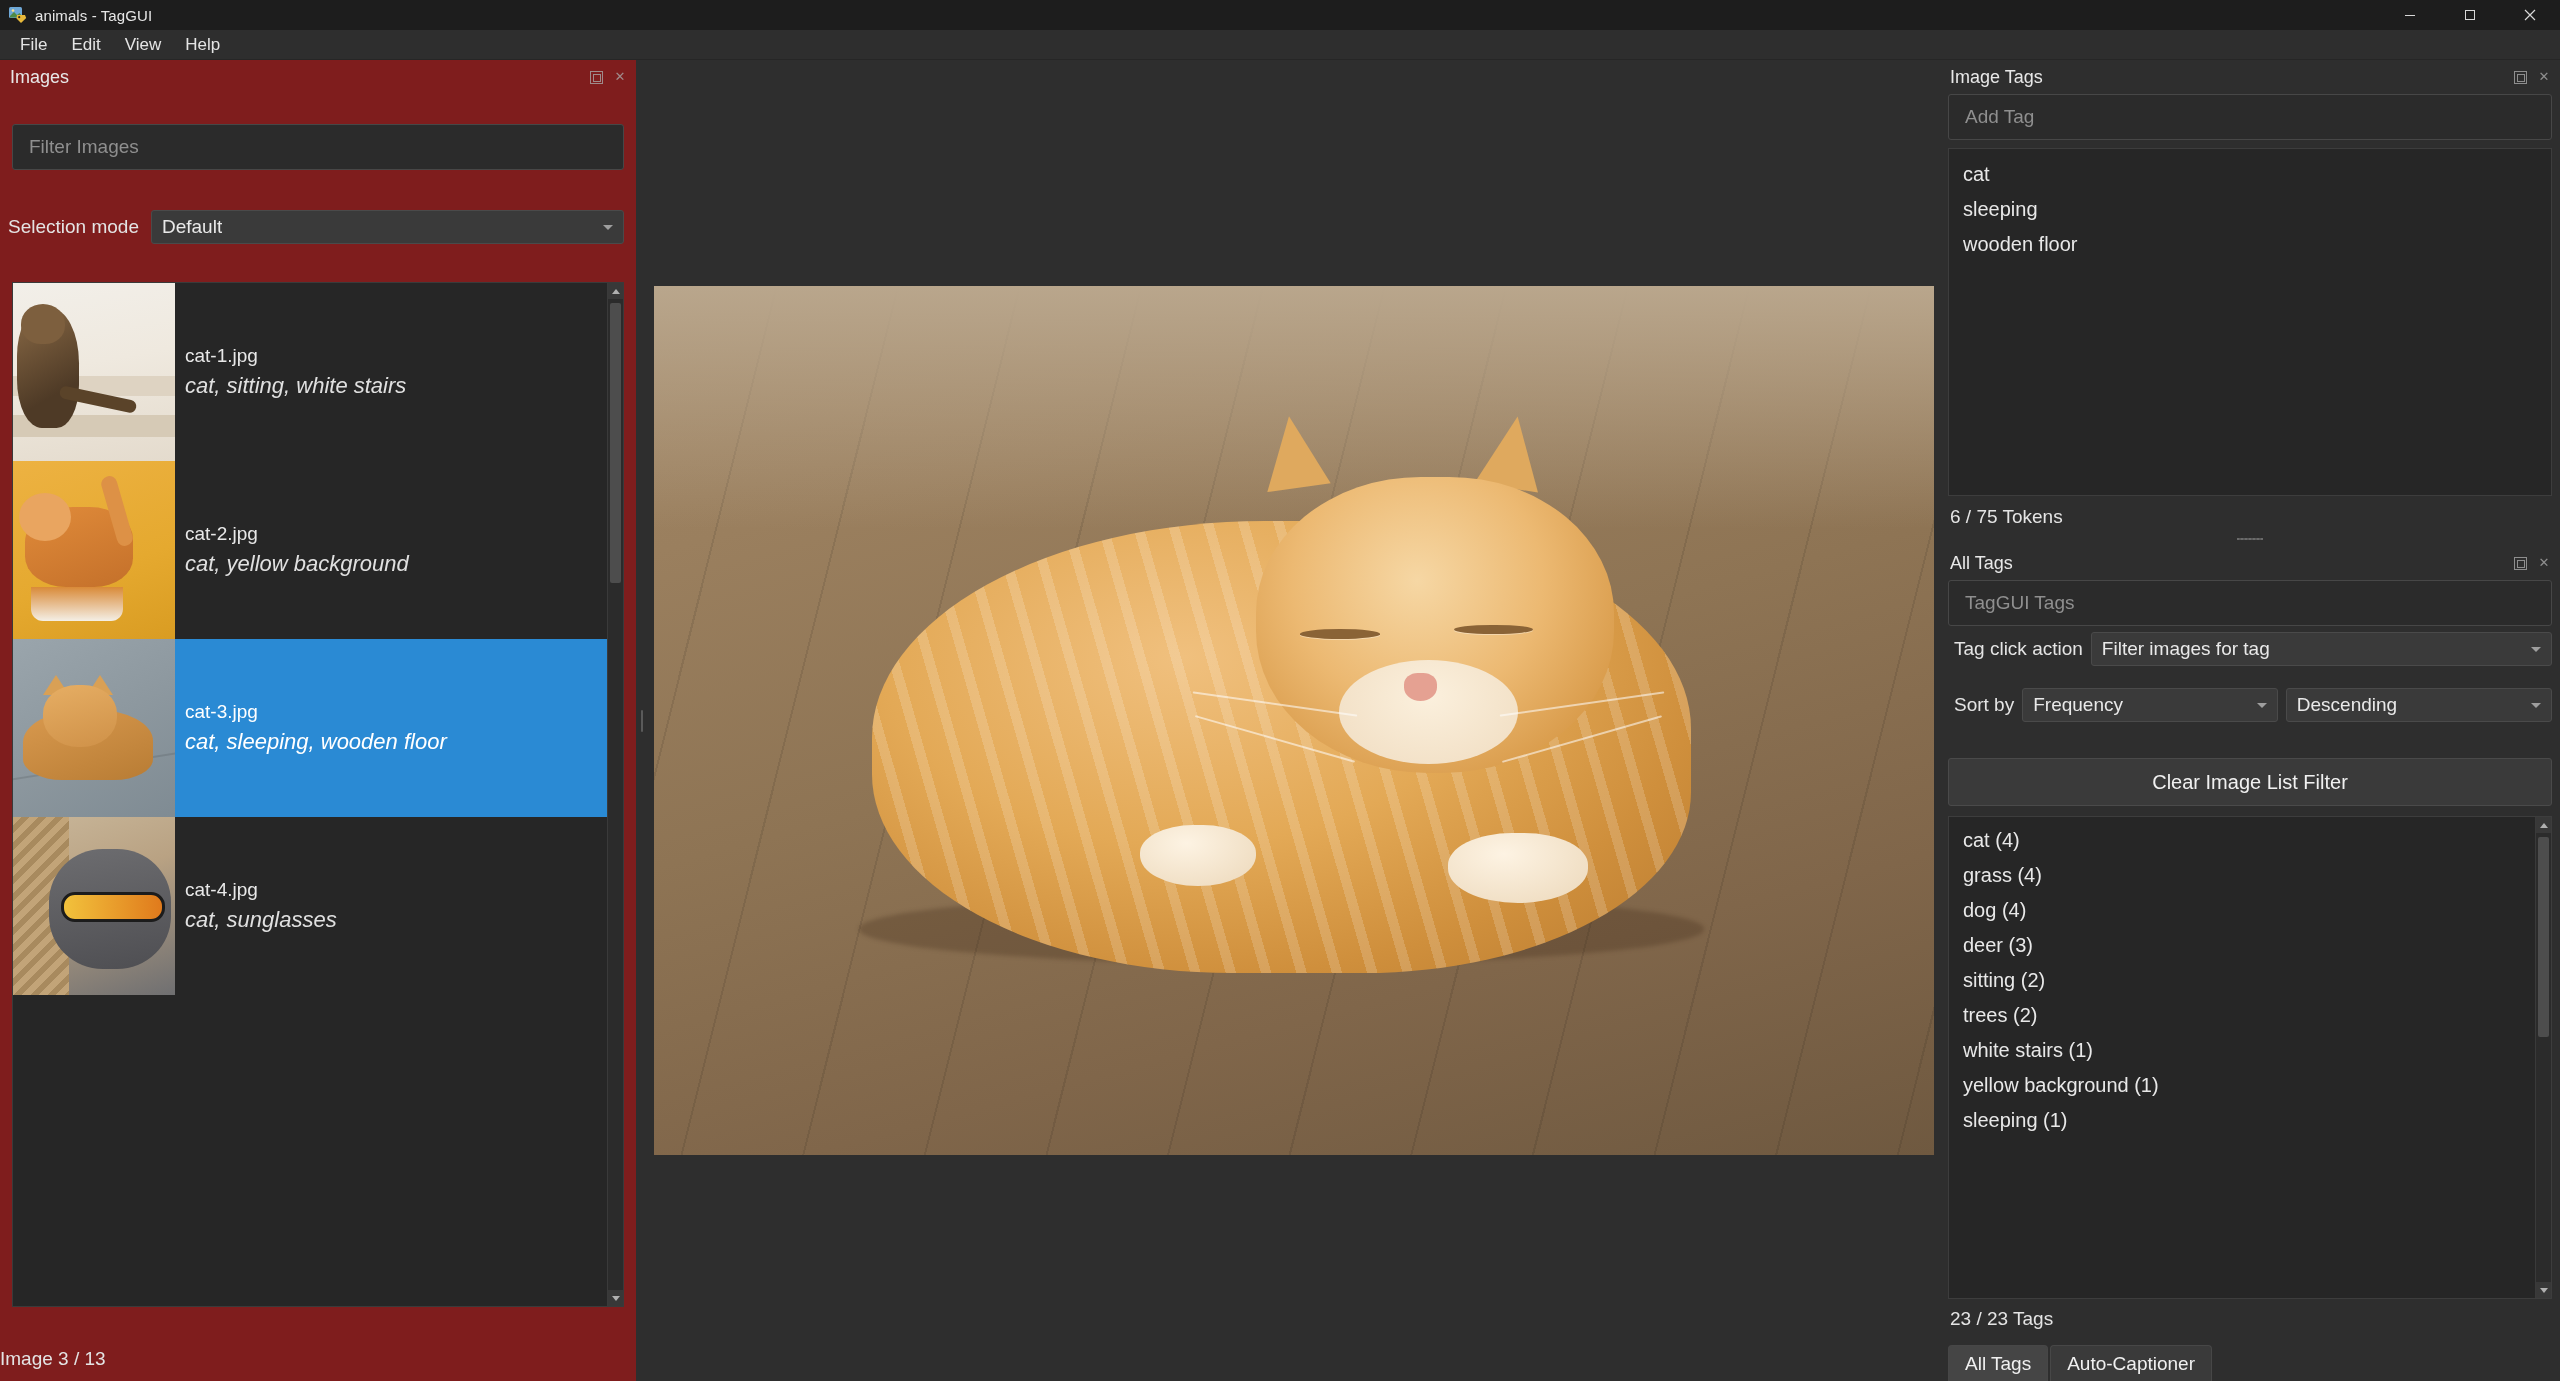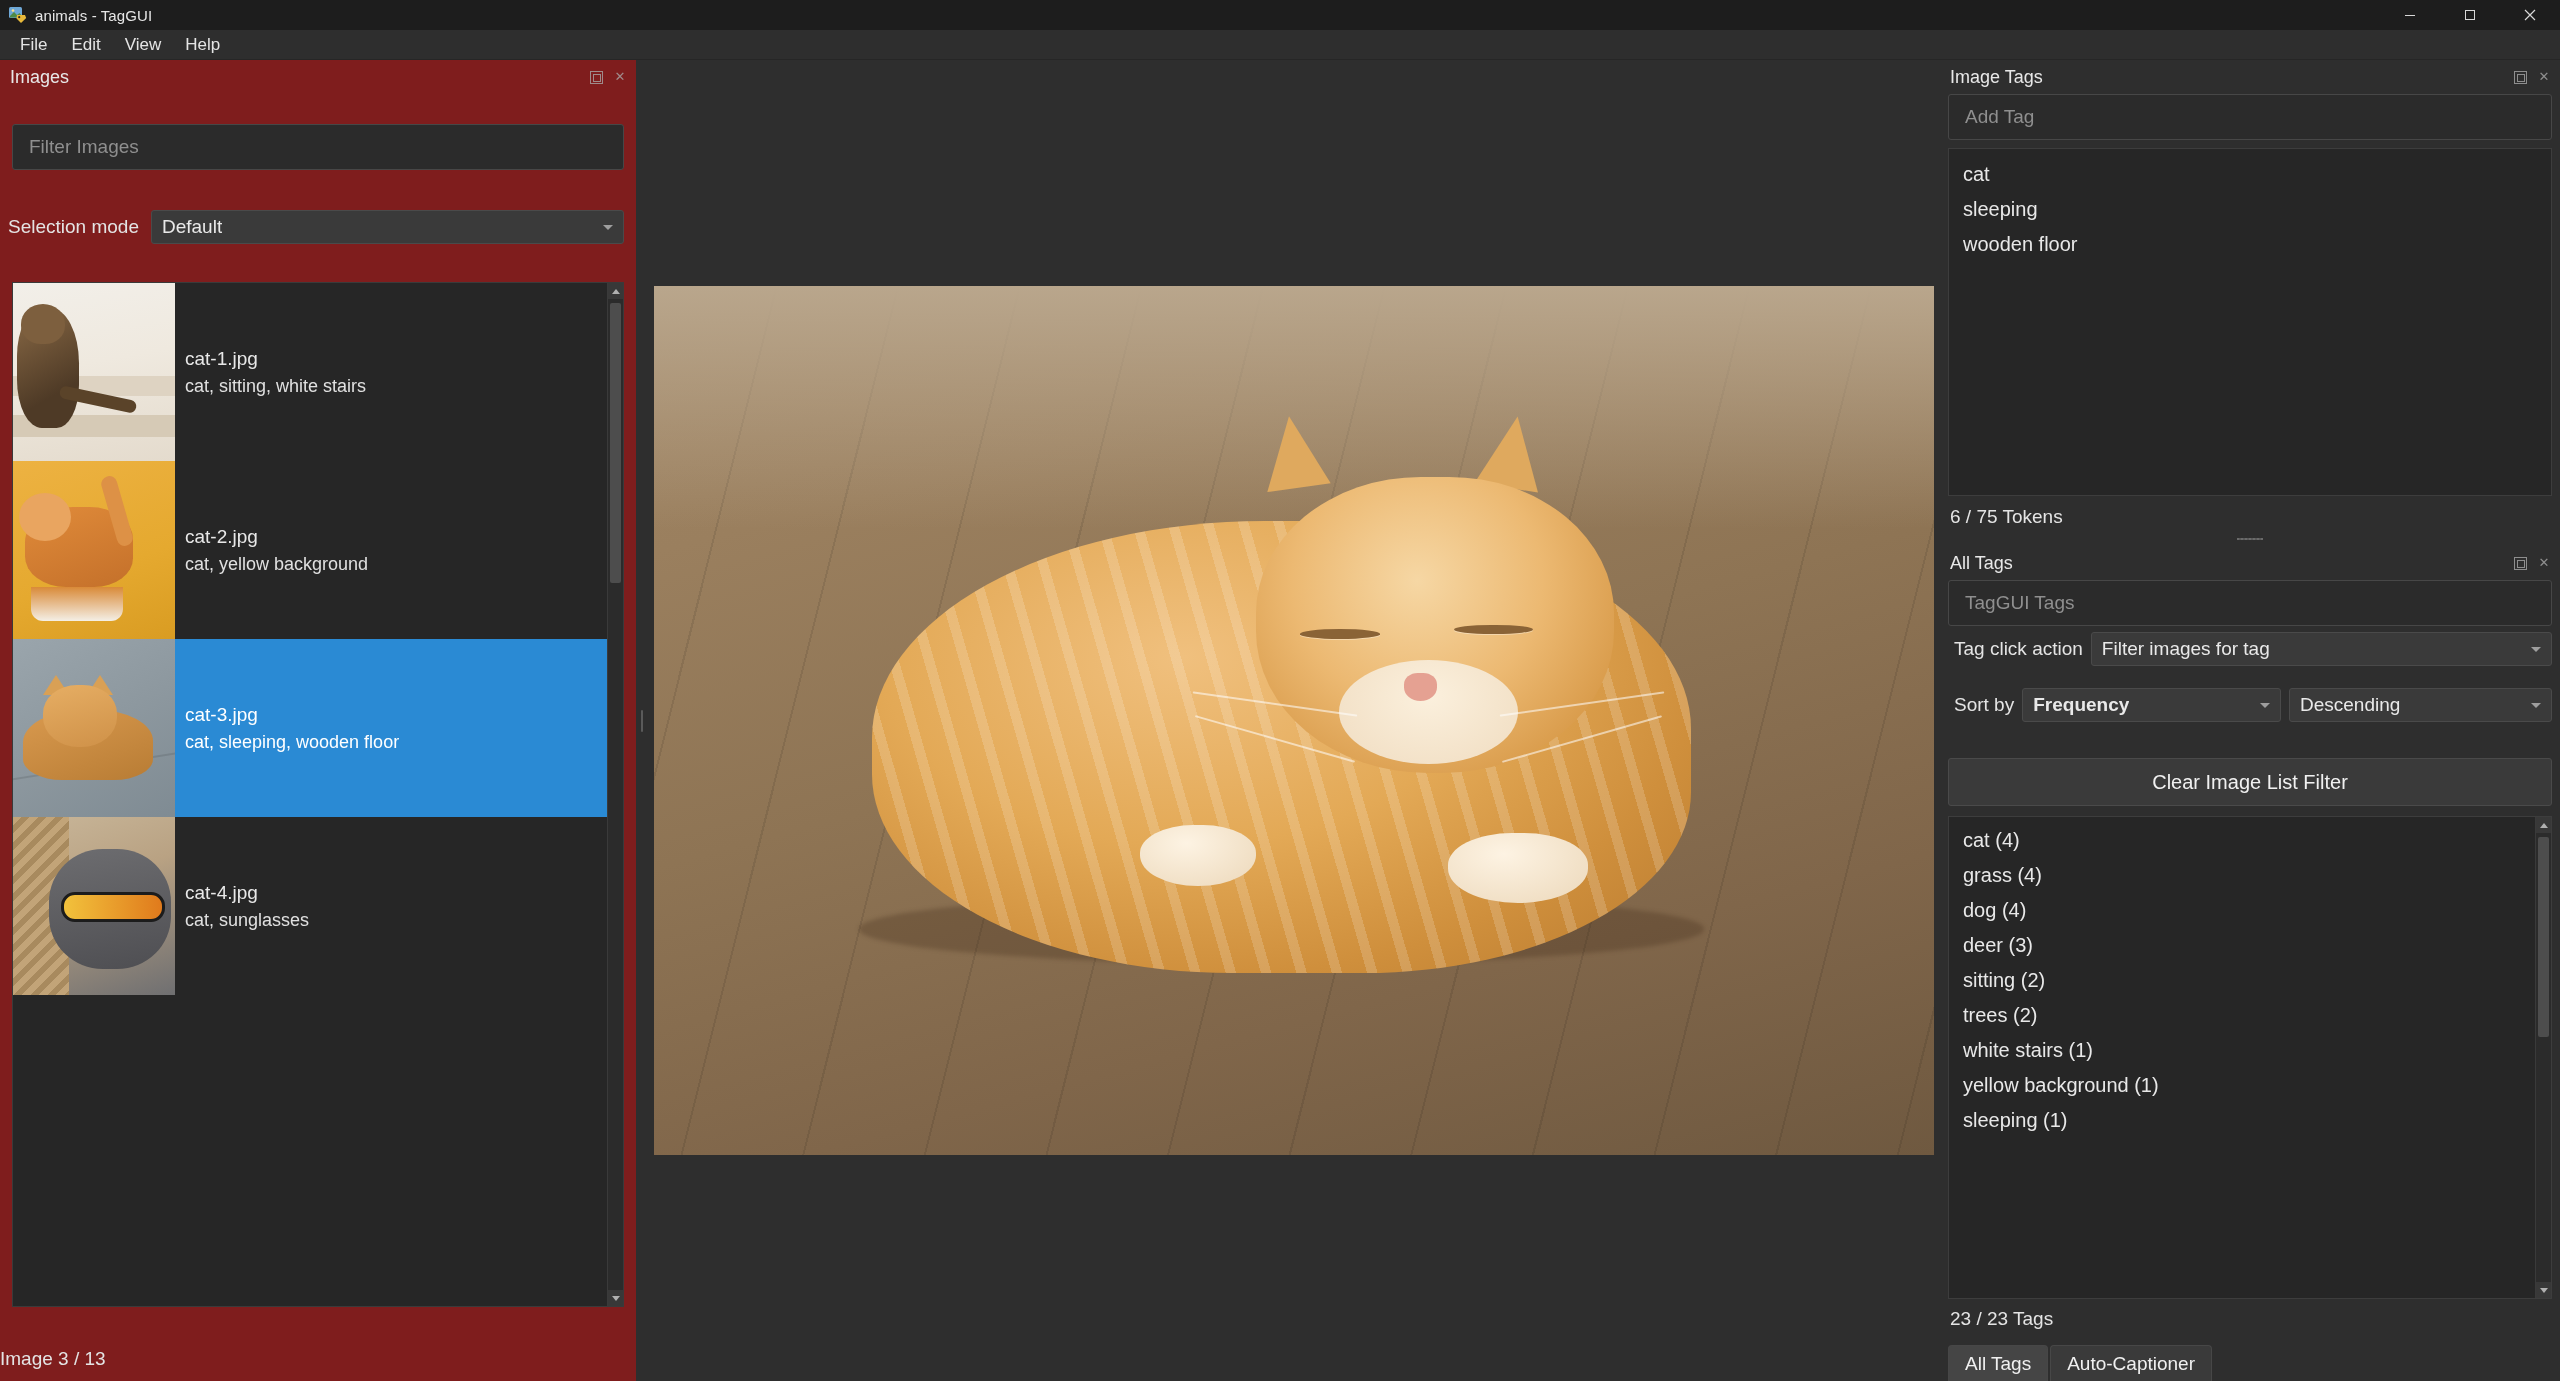--- a/index.html
+++ b/index.html
@@ -72,21 +72,21 @@
   
   .imglist-wrap { flex: 1 1 auto; margin: 0 12px 0 12px; position: relative; min-height: 0;
                   border: 1px solid #3a3a3a; background: #262626; display: flex; overflow: hidden; }
   .imglist { flex: 1 1 auto; overflow: hidden; }
   .img-row { display: flex; align-items: stretch; height: 178px; background: #262626; }
   .img-row.selected { background: #2a8ad4; }
   .img-row.selected .row-name, .img-row.selected .row-tags { color: #ffffff; }
   .thumb { width: 162px; flex: 0 0 162px; overflow: hidden; position: relative; }
   .row-meta { padding-left: 10px; display: flex; flex-direction: column; justify-content: center; min-width: 0; }
   .row-name { font-size: 19px; color: #e8e8e8; line-height: 1.45; }
-  .row-tags { font-size: 18px; color: #e0e0e0; line-height: 1.45; }
+  .row-tags { font-size: 22px; color: #e0e0e0; line-height: 1.45; font-style: italic; }
 
   .vscroll { width: 16px; flex: 0 0 16px; background: #2b2b2b; position: relative; border-left: 1px solid #3a3a3a; }
   .vscroll .arrow-up, .vscroll .arrow-dn {
     position: absolute; left: 0; width: 15px; height: 16px; background: #383838;
     display: flex; align-items: center; justify-content: center;
   }
   .vscroll .arrow-up { top: 0; }
   .vscroll .arrow-dn { bottom: 0; }
   .tri-up { width: 0; height: 0; border-left: 4px solid transparent; border-right: 4px solid transparent; border-bottom: 5px solid #b0b0b0; }
   .tri-dn { width: 0; height: 0; border-left: 4px solid transparent; border-right: 4px solid transparent; border-top: 5px solid #b0b0b0; }
@@ -444,21 +444,21 @@
       <div class="ctrl-row">
         <span class="ctrl-label">Tag click action</span>
         <div class="combo">
           <span class="cap">Filter images for tag</span>
           <span class="arrow"></span>
         </div>
       </div>
 
       <div class="ctrl-row">
         <span class="ctrl-label">Sort by</span>
-        <div class="combo" style="margin-right:8px;font-weight:bold;">
+        <div class="combo" style="margin-right:8px;">
           <span class="cap">Frequency</span>
           <span class="arrow"></span>
         </div>
         <div class="combo">
           <span class="cap">Descending</span>
           <span class="arrow"></span>
         </div>
       </div>
 
       <div class="btn-wide">Clear Image List Filter</div>

